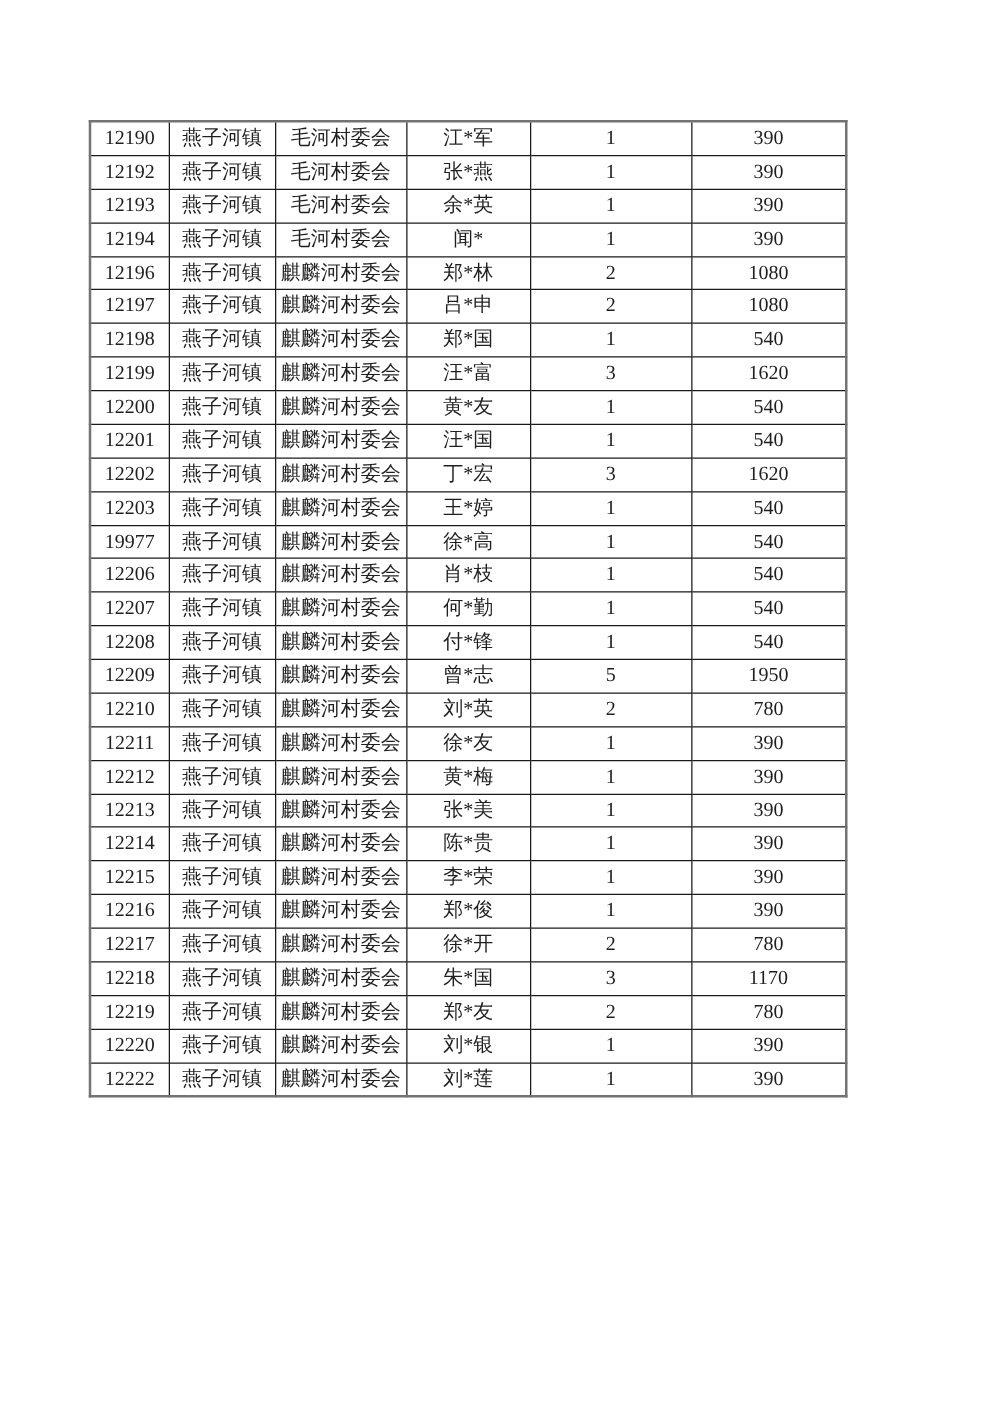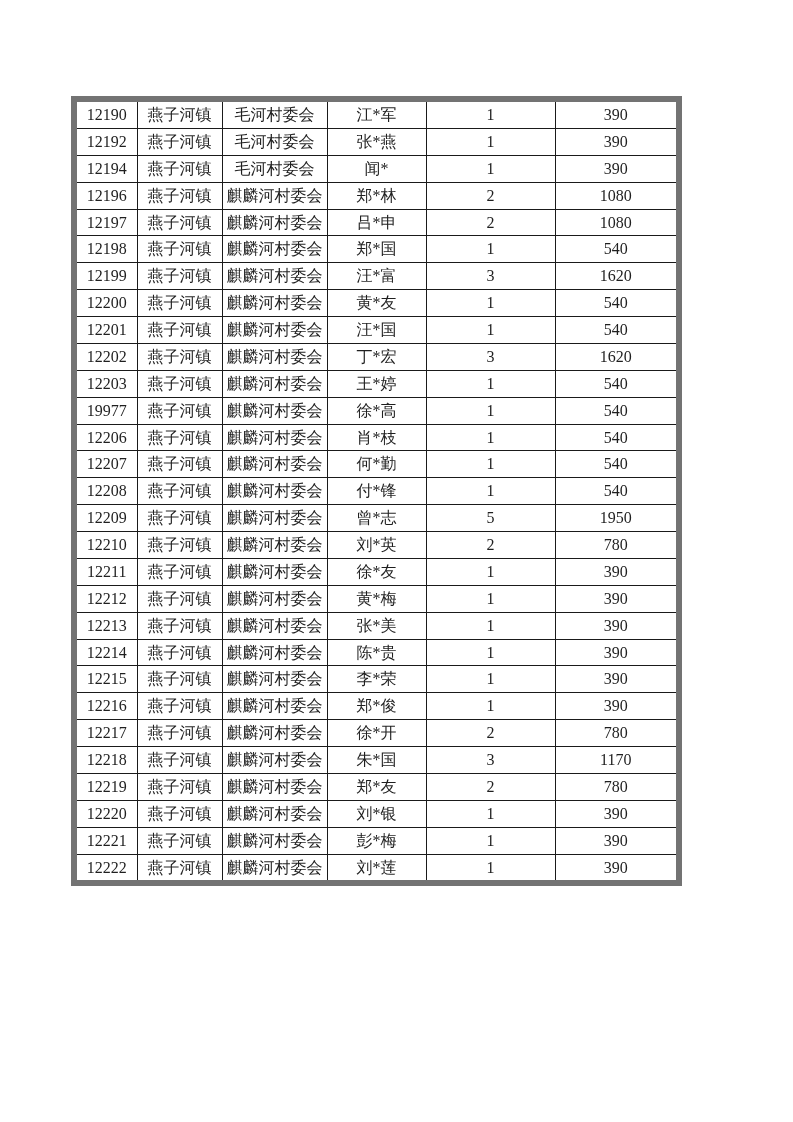--- a/index.html
+++ b/index.html
@@ -15,21 +15,21 @@
     font-family: "Liberation Serif", "DejaVu Serif", serif;
   }
   .sheet {
     position: absolute;
     left: 71px;
     top: 96px;
   }
   table.grid {
     border-collapse: collapse;
     table-layout: fixed;
-    border: 6px solid #737373;
+    border: 2px solid #737373;
   }
   table.grid td {
     border: 1px solid #1a1a1a;
     height: 25.88px;
     padding: 0;
     margin: 0;
     text-align: center;
     vertical-align: middle;
     font-size: 16px;
     line-height: 25.88px;
@@ -68,20 +68,28 @@
         </tr>
         <tr>
           <td>12192</td>
           <td>燕子河镇</td>
           <td>毛河村委会</td>
           <td>张*燕</td>
           <td>1</td>
           <td>390</td>
         </tr>
         <tr>
+          <td>12193</td>
+          <td>燕子河镇</td>
+          <td>毛河村委会</td>
+          <td>余*英</td>
+          <td>1</td>
+          <td>390</td>
+        </tr>
+        <tr>
           <td>12194</td>
           <td>燕子河镇</td>
           <td>毛河村委会</td>
           <td>闻*</td>
           <td>1</td>
           <td>390</td>
         </tr>
         <tr>
           <td>12196</td>
           <td>燕子河镇</td>
@@ -264,28 +272,20 @@
           <td>麒麟河村委会</td>
           <td>郑*友</td>
           <td>2</td>
           <td>780</td>
         </tr>
         <tr>
           <td>12220</td>
           <td>燕子河镇</td>
           <td>麒麟河村委会</td>
           <td>刘*银</td>
-          <td>1</td>
-          <td>390</td>
-        </tr>
-        <tr>
-          <td>12221</td>
-          <td>燕子河镇</td>
-          <td>麒麟河村委会</td>
-          <td>彭*梅</td>
           <td>1</td>
           <td>390</td>
         </tr>
         <tr>
           <td>12222</td>
           <td>燕子河镇</td>
           <td>麒麟河村委会</td>
           <td>刘*莲</td>
           <td>1</td>
           <td>390</td>

